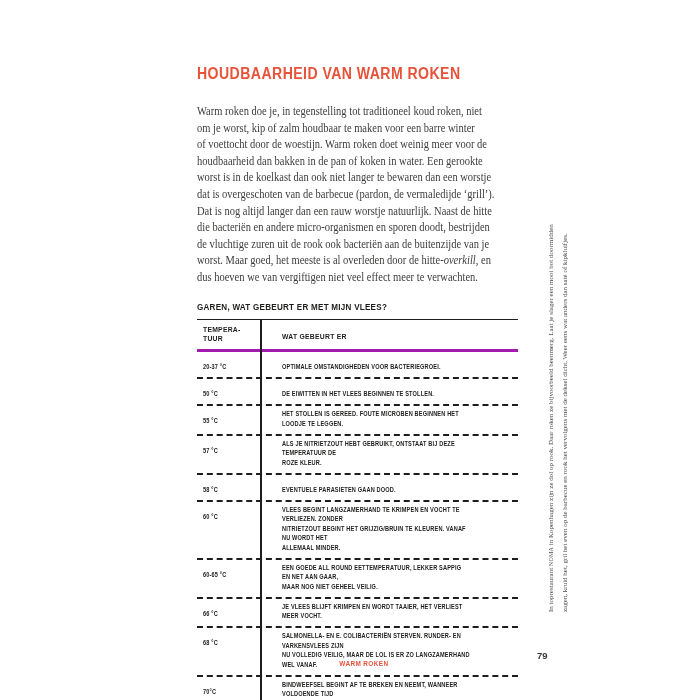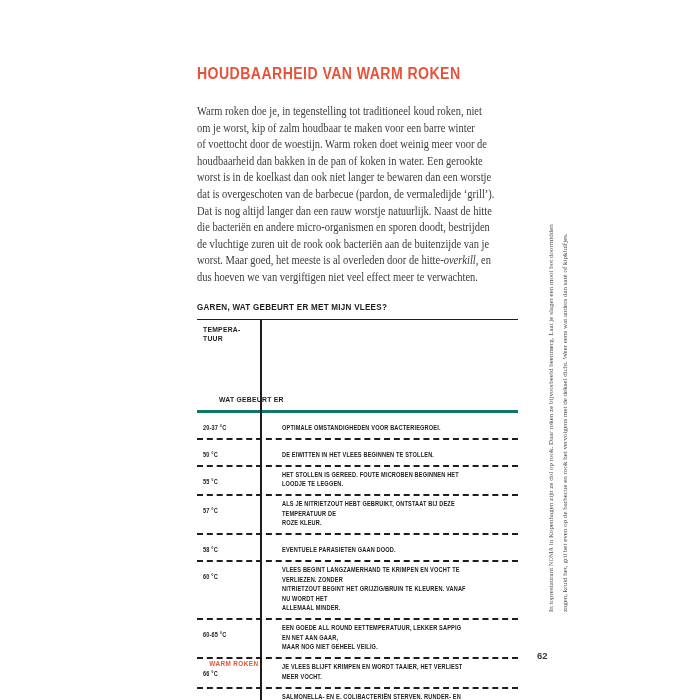--- a/index.html
+++ b/index.html
@@ -14,38 +14,38 @@
         color:#3c3c3b;white-space:pre-line;transform:scaleX(.84);transform-origin:0 0;}
   .para em{font-style:italic;}
 
   .table-title{margin-top:10px;height:11px;}
   .cond-title{display:inline-block;font:700 9.5px/11px "Liberation Sans",sans-serif;
               letter-spacing:.3px;color:#1d1d1b;white-space:nowrap;
               transform:scaleX(.85);transform-origin:0 0;}
 
   .ttable{position:relative;margin-top:12px;width:321px;border-top:1px solid #1d1d1b;}
   .vdivider{position:absolute;left:63px;top:0;bottom:0;width:1.5px;background:#1d1d1b;}
-  .thead{display:flex;padding:5px 0 4px;border-bottom:3px solid #0f766e;flex-direction:column;}
+  .thead{display:flex;padding:5px 0 4px;border-bottom:3px solid #a21caf;}
   .trow{display:flex;padding:3px 0 4px;}
   .trow + .trow{border-top:2px dashed #1d1d1b;}
   .tc-temp{flex:0 0 63px;width:63px;box-sizing:border-box;padding-left:6px;}
   .tc-desc{flex:1;padding-left:22px;}
   .cond{display:inline-block;font:700 7px/9.5px "Liberation Sans",sans-serif;
         letter-spacing:.2px;color:#1d1d1b;white-space:pre-line;
         transform:scaleX(.8);transform-origin:0 0;}
   .cond-h{display:inline-block;font:700 8px/9.5px "Liberation Sans",sans-serif;
         letter-spacing:.3px;color:#1d1d1b;white-space:pre-line;
         transform:scaleX(.85);transform-origin:0 0;}
 
   .vtext{position:absolute;left:545px;top:612px;width:432px;height:28px;
          transform:rotate(-90deg);transform-origin:0 0;
          font:7px/13.5px "Liberation Serif",serif;color:#4b4b4b;white-space:pre-line;}
   .vtext .smallcaps{font-size:6px;letter-spacing:.2px;}
 
-  .footer-label{position:absolute;top:652px;left:197px;width:321px;text-align:left;height:9px;}
+  .footer-label{position:absolute;top:652px;left:197px;width:321px;text-align:center;height:9px;}
   .footer-label span{display:inline-block;font:700 8px/9px "Liberation Sans",sans-serif;
          letter-spacing:.5px;color:#e85239;white-space:nowrap;
          transform:scaleX(.8);transform-origin:100% 0;}
   .footer-page{position:absolute;top:651px;left:537px;
          font:700 9.5px/10px "Liberation Sans",sans-serif;color:#3a3a38;}
 </style>
 </head>
 <body>
 
 <div class="page">
@@ -124,15 +124,15 @@
 GEGUND, DE SAPPIGHEIDSROL VAN VOCHT EN VET OVER.</span></div>
       </div>
 
     </div>
   </div>
 
   <div class="vtext"><span>In toprestaurant </span><span class="smallcaps">NOMA</span><span> in Kopenhagen zijn ze dol op rook. Daar roken ze bijvoorbeeld beenmerg. Laat je slager een mooi bot doormidden
 zagen, kruid het, gril het even op de barbecue en rook het vervolgens met de deksel dicht. Weer eens wat anders dan saté of kipkluifjes.</span></div>
 
   <div class="footer-label"><span>WARM ROKEN</span></div>
-  <div class="footer-page">62</div>
+  <div class="footer-page">79</div>
 
 </div>
 
 </body></html>

